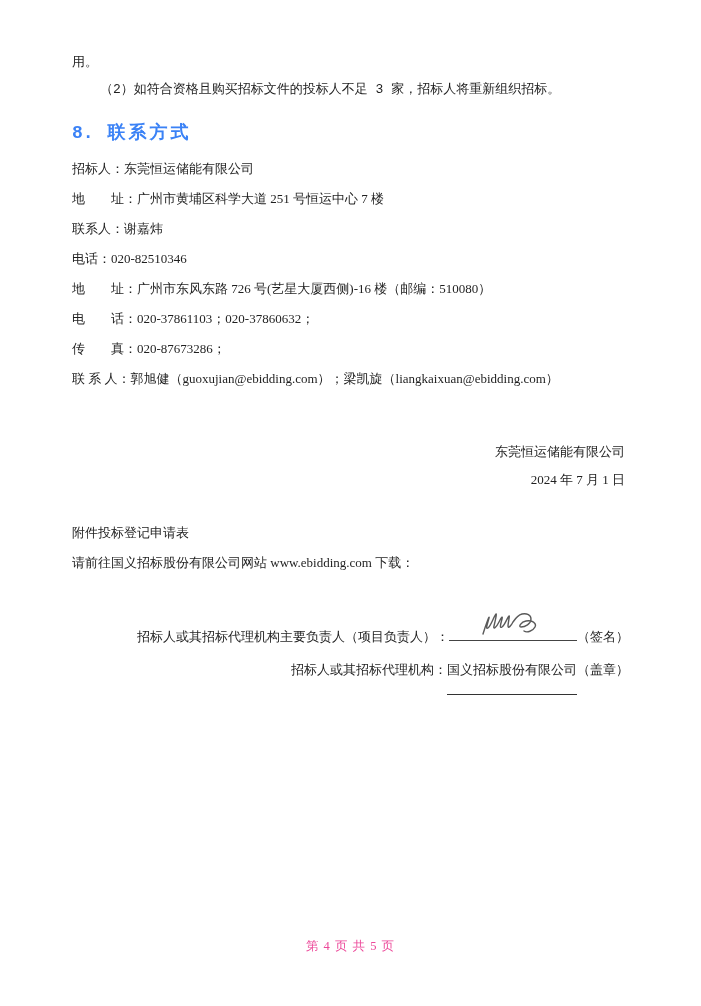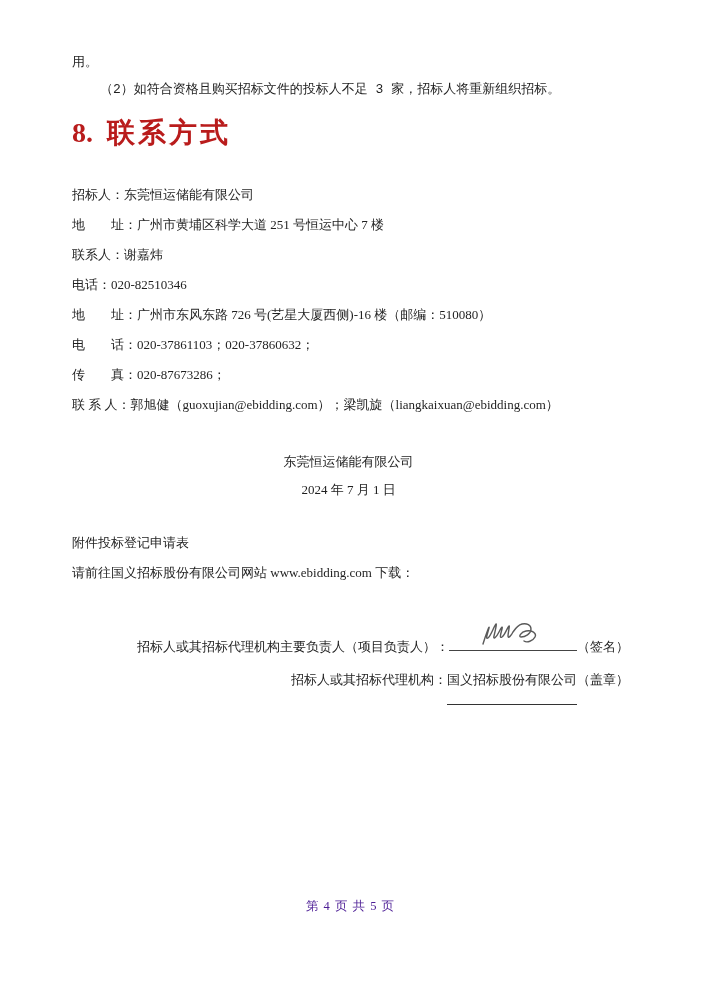--- a/index.html
+++ b/index.html
@@ -18,36 +18,37 @@
   }
   .para {
     font-size: 13px;
     line-height: 28px;
     text-align: justify;
     margin: 0;
   }
   .para.indent { text-indent: 2.15em; font-family: Liberation Mono, monospace; }
   .heading {
     margin: 14px 0 0 0;
-    font-size: 28px;
+    font-size: 18px;
     font-weight: bold;
     line-height: 30px;
-    color: #b91c1c;
+    color: #3b82f6;
+    font-family: Liberation Mono, monospace;
   }
   .heading .num { letter-spacing: 0; margin-right: 14px; }
   .heading .title { letter-spacing: 3px; }
-  .contacts { margin-top: 32px; }
+  .contacts { margin-top: 6px; }
   .contact-line {
     font-size: 13px;
     line-height: 30px;
     white-space: nowrap;
   }
   .signoff {
-    margin-top: 28px;
-    text-align: center;
+    margin-top: 44px;
+    text-align: right;
     padding-right: 4px;
   }
   .signoff-line { font-size: 13px; line-height: 28px; }
   .download { margin-top: 24px; }
   .download-line { font-size: 13px; line-height: 30px; }
   .sig-block { margin-top: 44px; }
   .sig-line1, .sig-line2 {
     font-size: 13px;
     line-height: 30px;
     text-align: right;
@@ -67,26 +68,26 @@
     left: 28px;
     bottom: 0px;
   }
   .stamped-company {
     border-bottom: 1px solid #333;
     padding-bottom: 17px;
   }
   .footer {
     position: absolute;
     left: 0; right: 0;
-    top: 896px;
+    top: 936px;
     text-align: center;
     font-size: 12.5px;
     line-height: 20px;
     letter-spacing: 1px;
-    color: #4c1d95;
+    color: #ec4899;
   }
 </style>
 </head>
 <body>
 
 <div class="page">
 
   <p class="para">用。</p>
   <p class="para indent">（2）如符合资格且购买招标文件的投标人不足 3 家，招标人将重新组织招标。</p>
 

